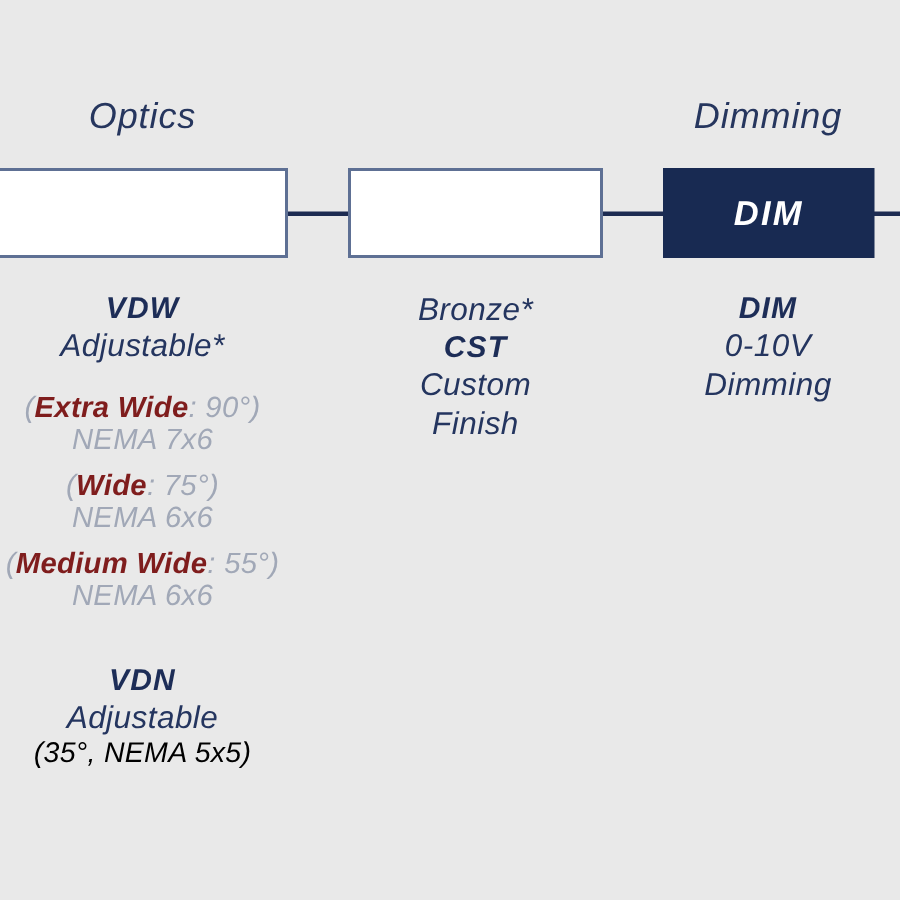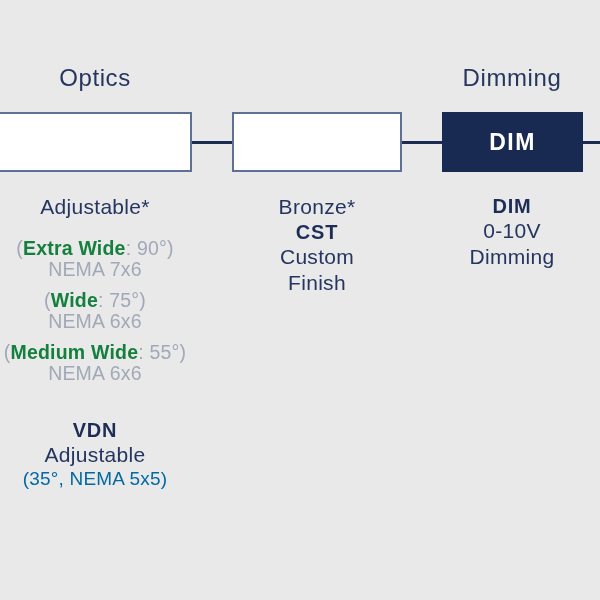--- a/index.html
+++ b/index.html
@@ -3,20 +3,21 @@
 <meta charset="utf-8">
 <style>
   html,body{margin:0;padding:0;}
   .stage{
     position:relative;
     width:600px;height:600px;
     background:#e9e9e9;
     overflow:hidden;
     font-family:"Liberation Sans", sans-serif;
     color:#22335f;
+    font-style:italic;
   }
   
   .hdr{
     position:absolute;top:64px;
     transform:translateX(-50%);
     font-size:24px;line-height:28px;
     font-weight:500;letter-spacing:0.6px;
     color:#26365e;white-space:nowrap;
   }
   
@@ -53,42 +54,43 @@
   }
   .name.wrap{max-width:110px;}
   .entry2{}
   .entry-vdn{margin-top:34px;}
   .detail-group{margin-top:18px;}
   .detail-group + .detail-group{margin-top:10px;}
   .detail,.nema{
     font-size:19.5px;line-height:21px;
     color:#a1a8b7;letter-spacing:0.2px;white-space:nowrap;
   }
-  .detail .b{font-weight:700;color:#15803d;}
+  .detail .b{font-weight:700;color:#7f1d1d;}
   .plain{
-    font-size:19px;line-height:21px;color:#0369a1;
+    font-size:19px;line-height:21px;color:#000000;
     letter-spacing:0.2px;white-space:nowrap;
   }
 </style>
 </head>
 <body>
 
 <div class="stage">
 
   <div class="connector"></div>
 
   <div class="hdr" style="left:95px">Optics</div>
   <div class="hdr" style="left:512px">Dimming</div>
 
   <div class="box outline box1"></div>
   <div class="box outline box2"></div>
   <div class="box filled  box3">DIM</div>
 
   <div class="col col1">
     <div>
+      <div class="code">VDW</div>
       <div class="name">Adjustable*</div>
 
       <div class="detail-group">
         <div class="detail"><span>(</span><span class="b">Extra Wide</span><span>: 90°)</span></div>
         <div class="nema">NEMA 7x6</div>
       </div>
 
       <div class="detail-group">
         <div class="detail"><span>(</span><span class="b">Wide</span><span>: 75°)</span></div>
         <div class="nema">NEMA 6x6</div>

